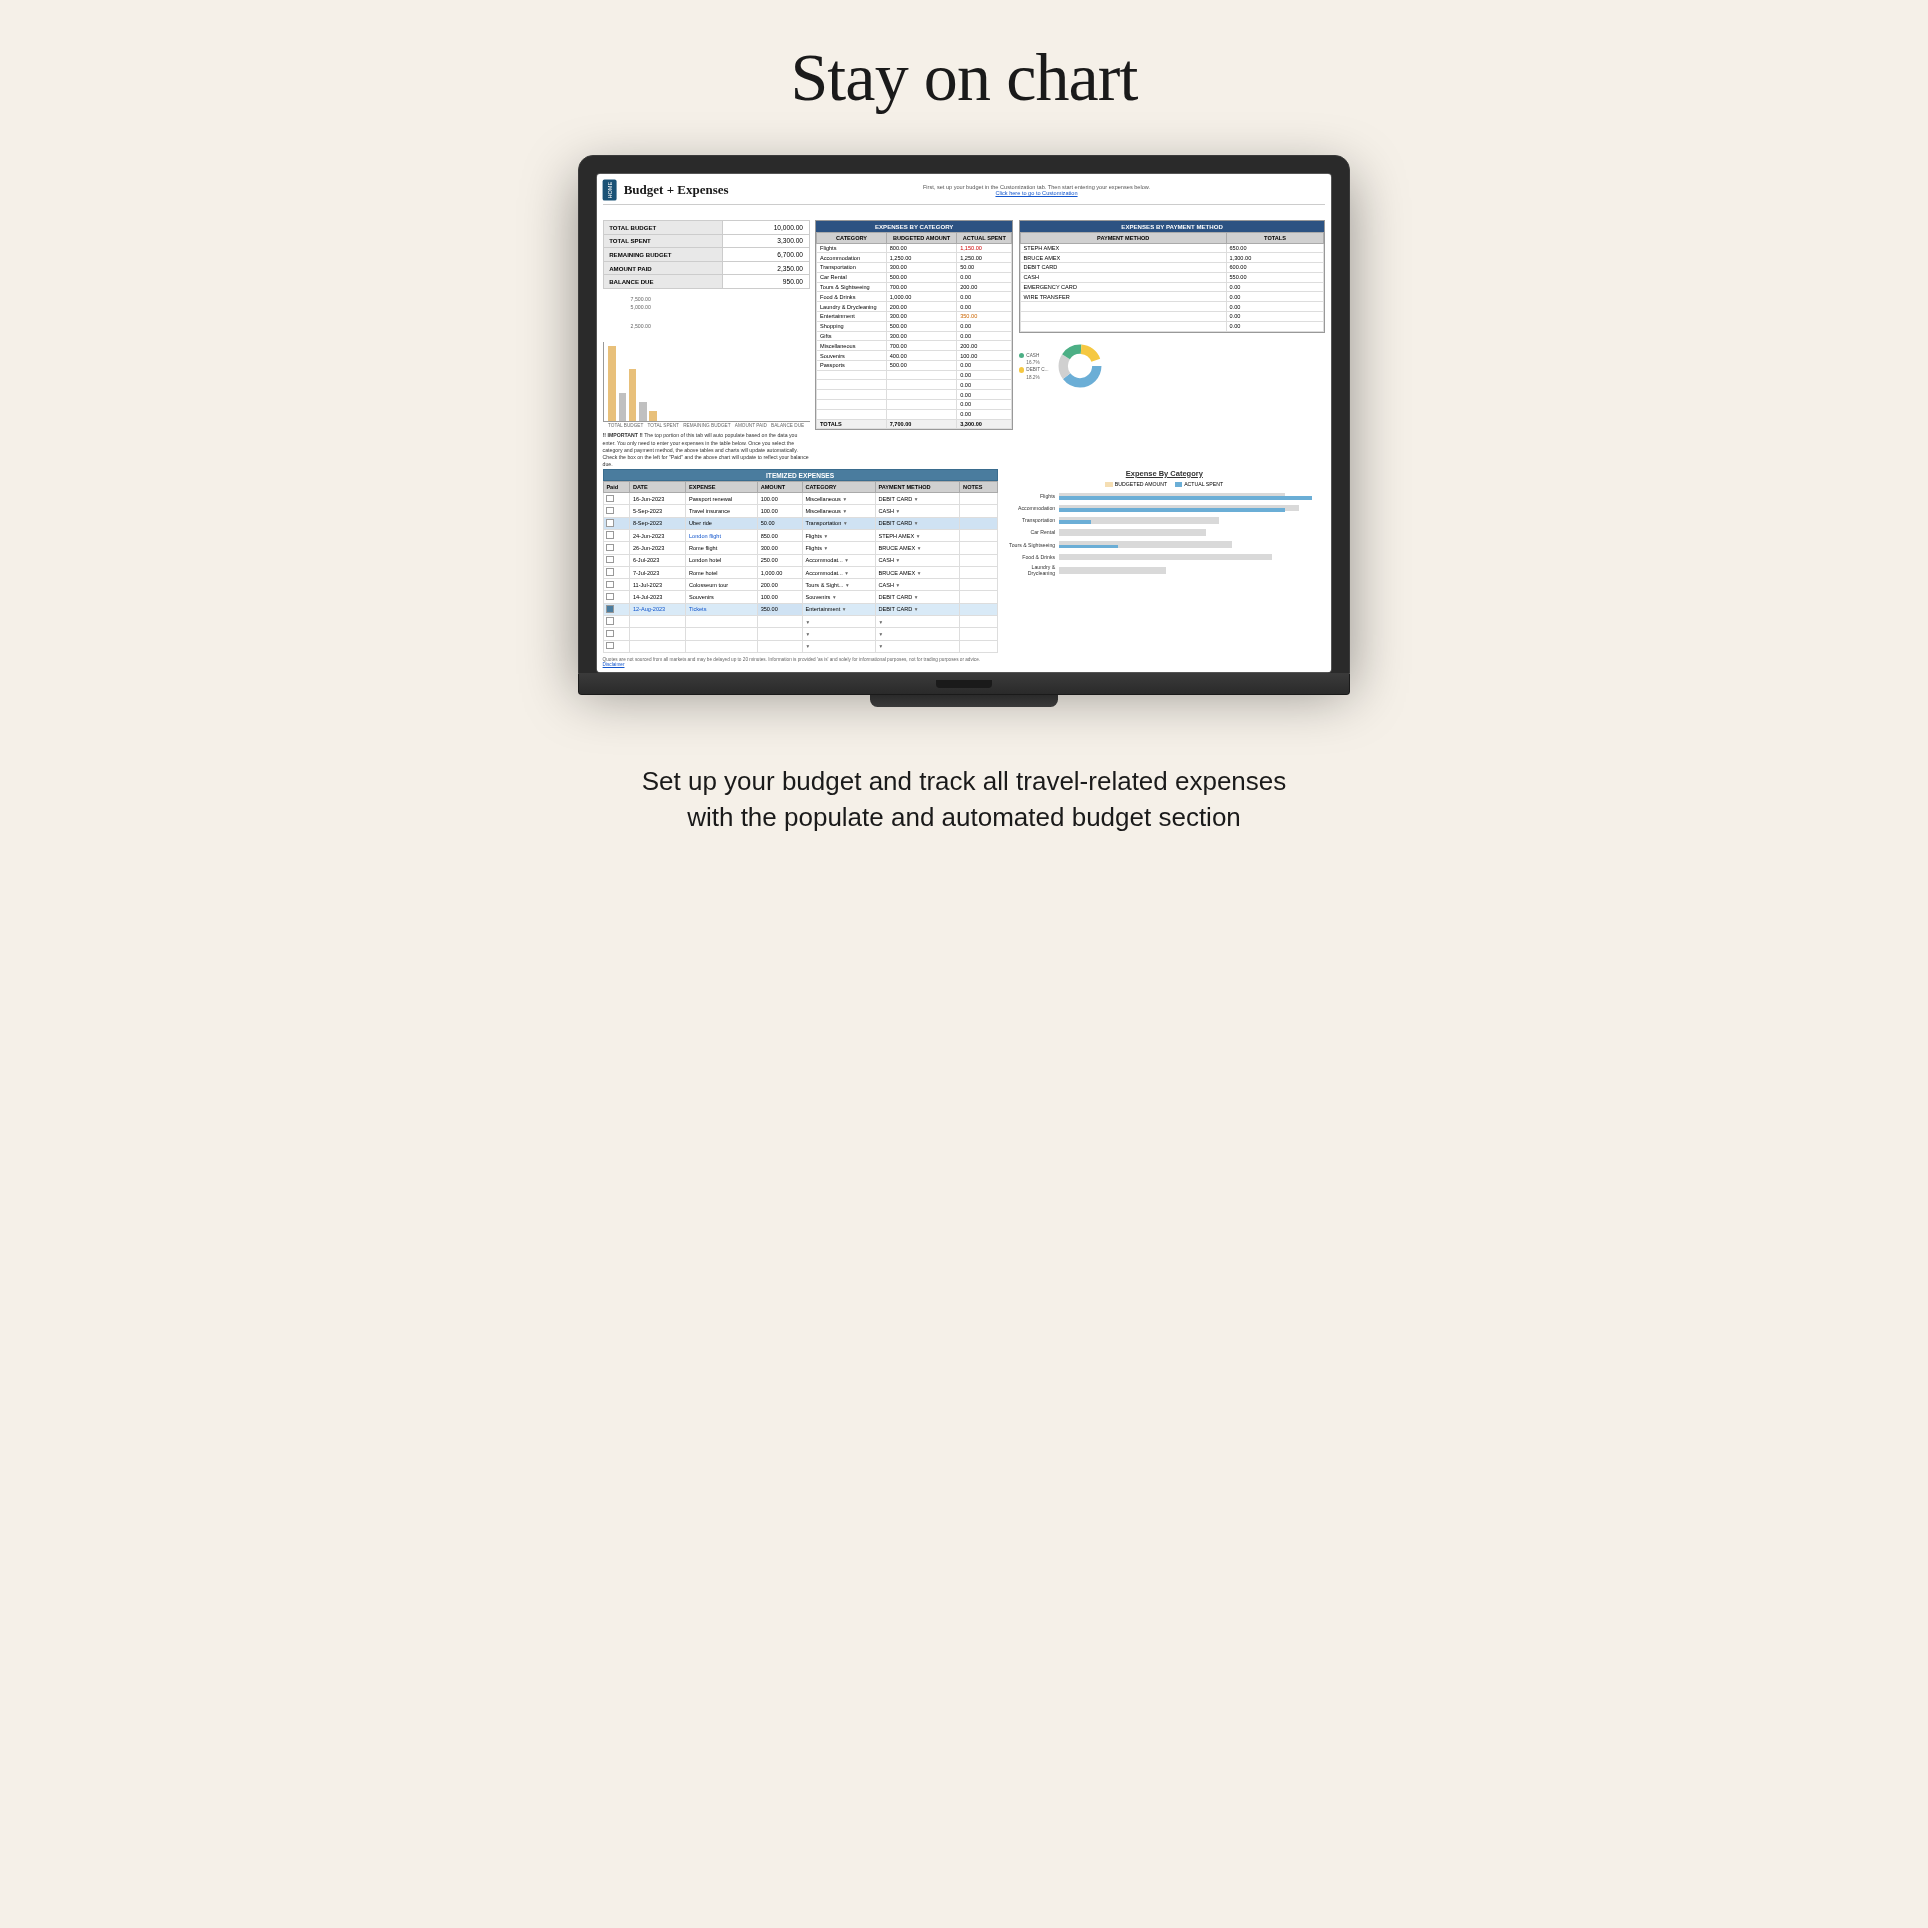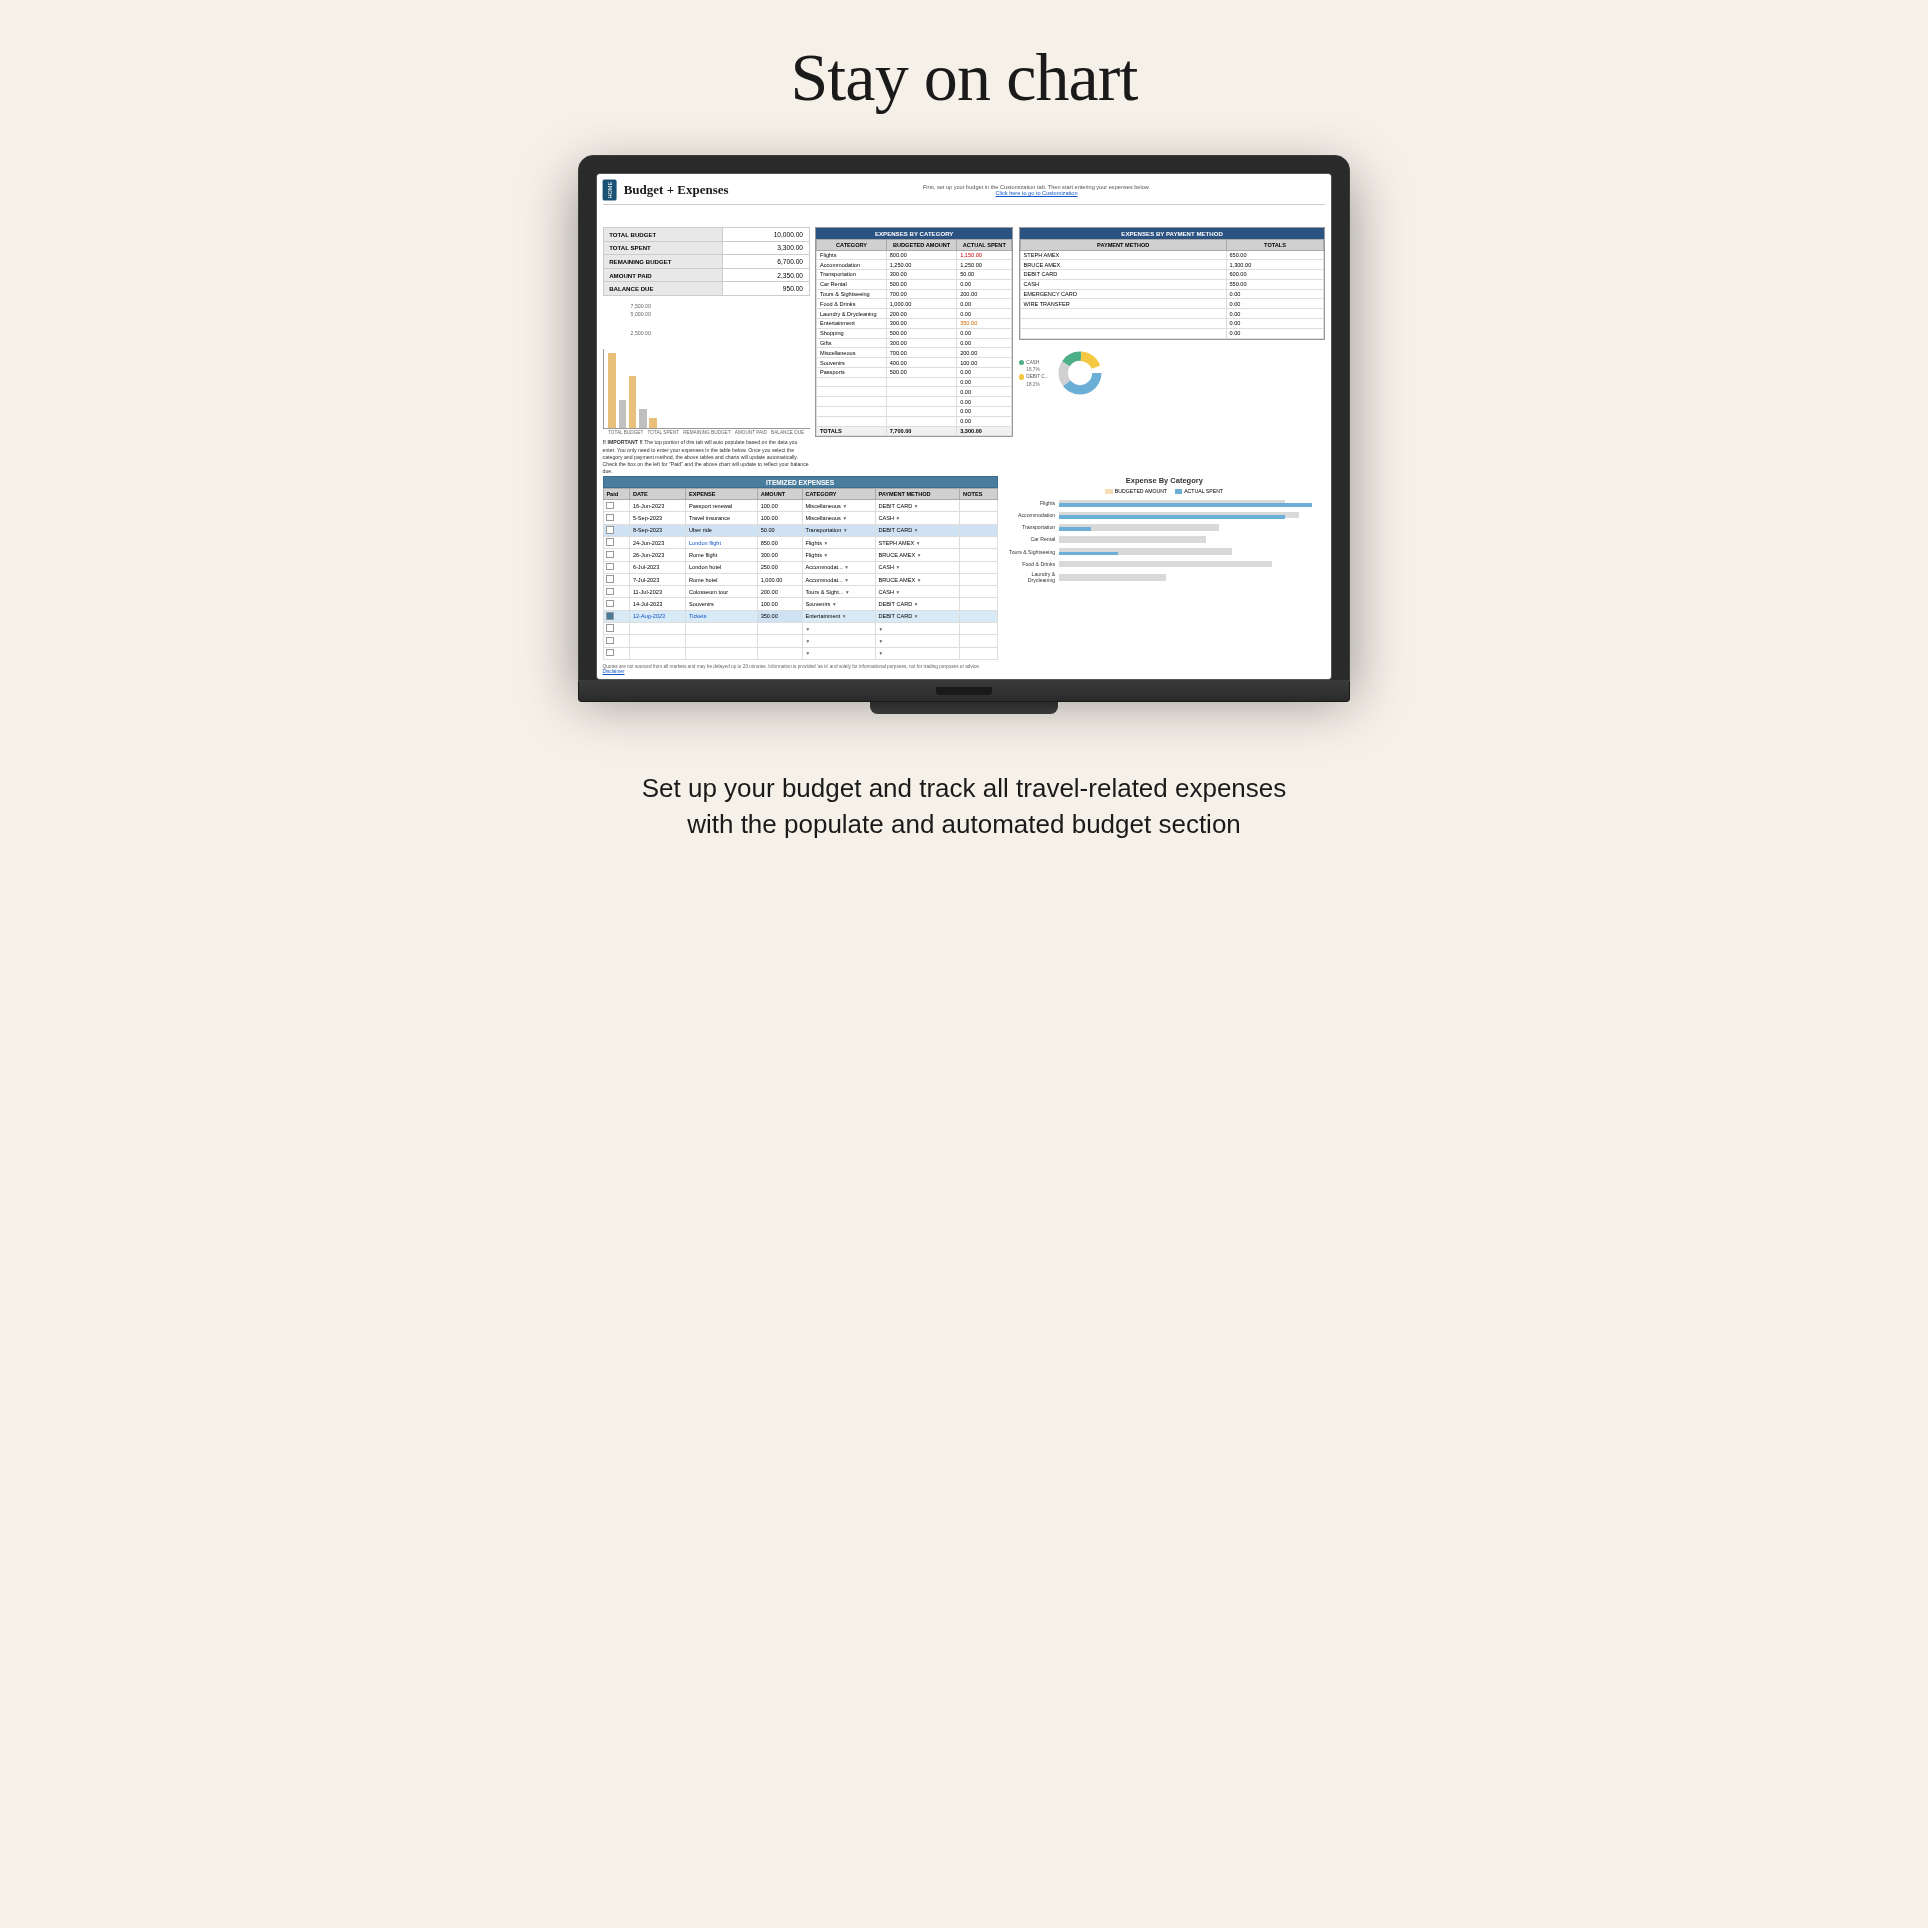--- a/index.html
+++ b/index.html
@@ -74,21 +74,21 @@
     .spreadsheet {
       background: white;
       font-family: Arial, sans-serif;
       font-size: 6.6px;
       padding: 5.6px;
     }
 
     .ss-header {
       display: flex;
       align-items: center;
-      margin-bottom: 22px;
+      margin-bottom: 15px;
       border-bottom: 0.9px solid #ccc;
       padding-bottom: 3.8px;
     }
 
     .ss-home-tab {
       background: #1a5276;
       color: white;
       font-size: 5.6px;
       padding: 1.9px 3.8px;
       writing-mode: vertical-rl;
@@ -360,20 +360,21 @@
     .right-chart-section {
       flex: 1;
     }
 
     .expense-bar-chart-title {
       font-size: 7.5px;
       font-weight: bold;
       text-align: center;
       margin-bottom: 3.8px;
       color: #333;
+      text-decoration: underline;
     }
 
     .legend-row {
       display: flex;
       gap: 7.5px;
       font-size: 5.2px;
       margin-bottom: 3.8px;
       justify-content: center;
     }
 

